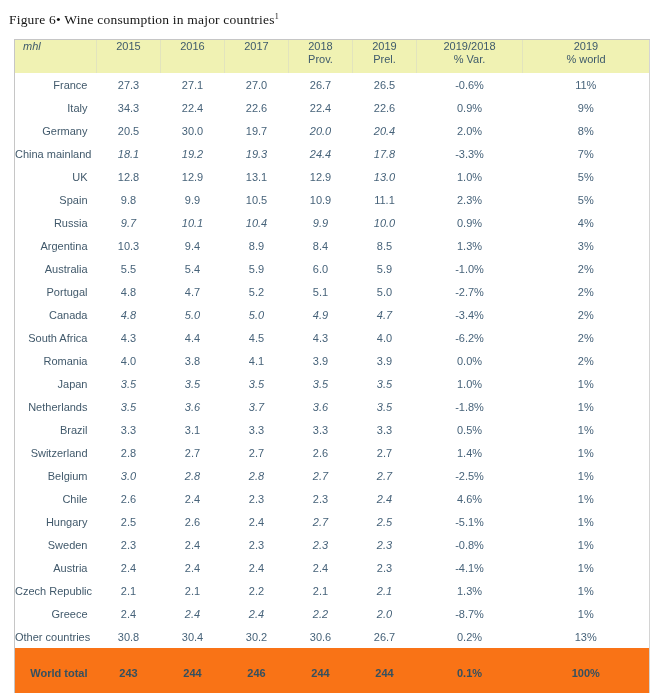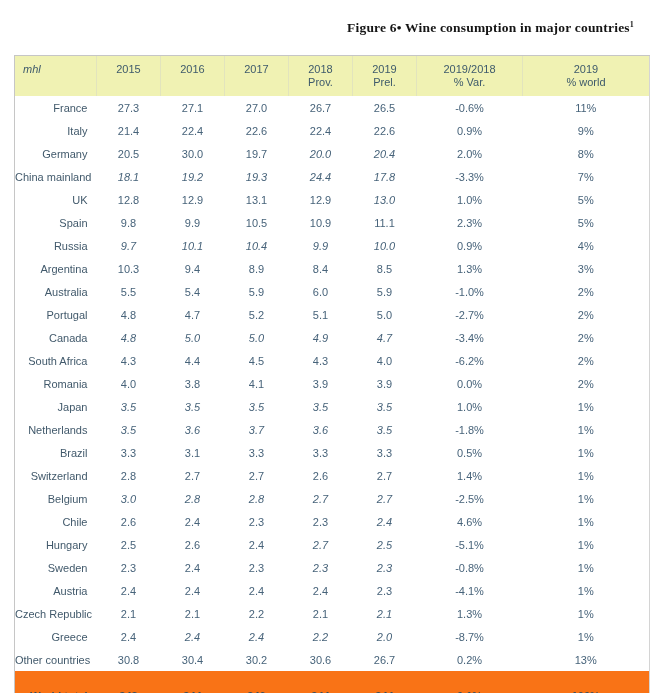--- a/index.html
+++ b/index.html
@@ -10,28 +10,27 @@
     height: 693px;
     overflow: hidden;
     font-family: "Liberation Sans", sans-serif;
   }
   .page {
     position: relative;
     width: 650px;
     height: 693px;
   }
   .figure-title {
-    margin: 16px;
+    margin: 8px;
     padding: 4px 0 3px 1px;
     font-family: "Liberation Serif", "DejaVu Serif", serif;
     font-size: 13.5px;
-    font-weight: bold;
+    font-weight: normal;
     color: #151515;
     letter-spacing: 0.2px;
-    text-align: right;
   }
   .figure-title sup {
     font-size: 8px;
     line-height: 0;
   }
   table.wine-table {
     border-collapse: collapse;
     table-layout: fixed;
     margin-left: 14px;
     width: 635px;
@@ -46,21 +45,21 @@
   thead th {
     background: #f0f2b3;
     border-top: 1px solid #c6c6c6;
     border-left: 1px solid #e2e4bd;
     color: #3e5a6b;
     font-weight: normal;
     font-size: 11px;
     line-height: 13px;
     text-align: center;
     vertical-align: top;
-    padding: 7px 0 6px 0;
+    padding: 0 0 6px 0;
     height: 27px;
   }
   thead th:first-child {
     border-left: none;
     text-align: left;
     padding-left: 8px;
     font-style: italic;
   }
   thead th .sub { display: block; }
 
@@ -133,21 +132,21 @@
           <td>27.3</td>
           <td>27.1</td>
           <td>27.0</td>
           <td>26.7</td>
           <td>26.5</td>
           <td>-0.6%</td>
           <td>11%</td>
         </tr>
         <tr>
           <td class="country">Italy</td>
-          <td>21.4</td>
+          <td>34.3</td>
           <td>22.4</td>
           <td>22.6</td>
           <td>22.4</td>
           <td>22.6</td>
           <td>0.9%</td>
           <td>9%</td>
         </tr>
         <tr>
           <td class="country">Germany</td>
           <td>20.5</td>

